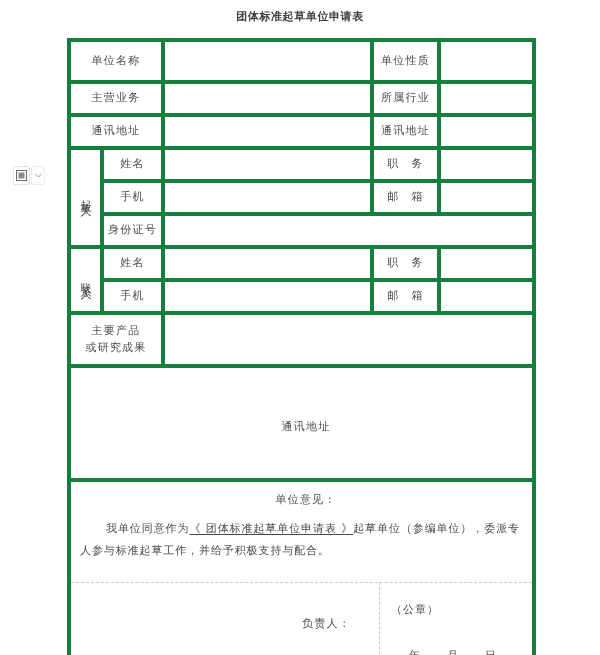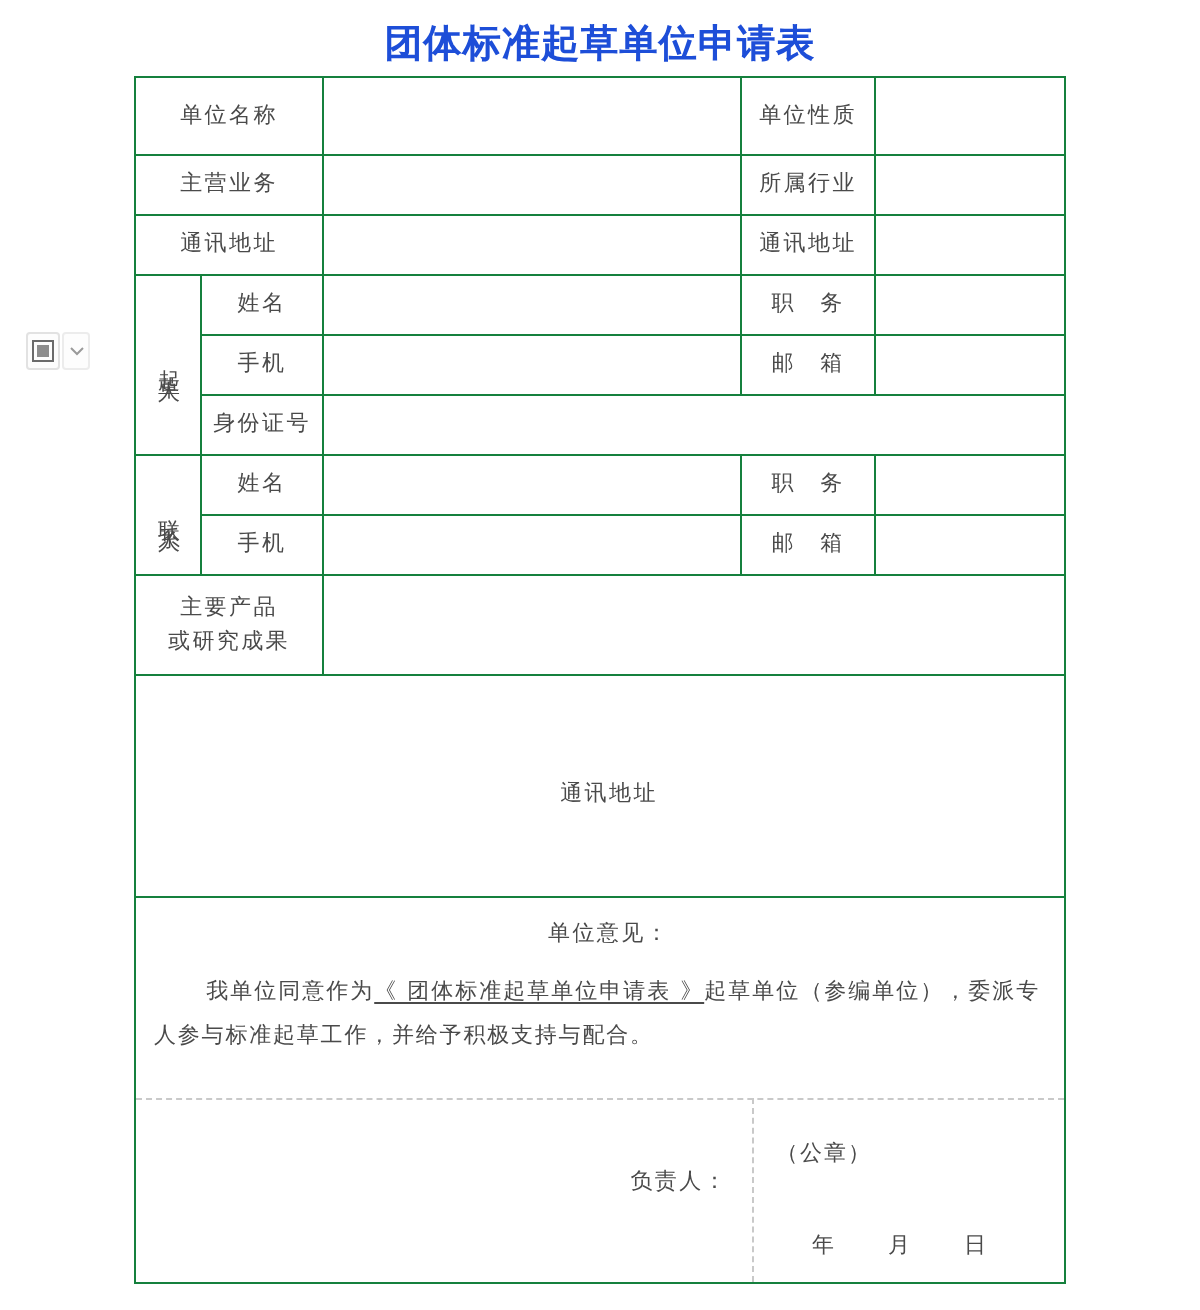--- a/index.html
+++ b/index.html
@@ -16,24 +16,24 @@
     overflow: hidden;
   }
 
   
   .doc-title {
     position: absolute;
     left: 0;
     top: 9px;
     width: 600px;
     text-align: center;
-    font-size: 19px;
+    font-size: 11px;
     font-weight: bold;
     letter-spacing: 0.6px;
-    color: #1d4ed8;
+    color: #404040;
   }
 
   
   .anchor-widget {
     position: absolute;
     left: 13px;
     top: 166px;
     width: 32px;
     height: 18px;
     display: flex;
@@ -59,21 +59,21 @@
   .form-table {
     position: absolute;
     left: 67px;
     top: 38px;
     width: 465px;
     border-collapse: collapse;
     table-layout: fixed;
     font-size: 11px;
   }
   .form-table td {
-    border: 1px solid #15803d;
+    border: 4px solid #15803d;
     padding: 0;
     vertical-align: middle;
     text-align: center;
     color: #4a4a4a;
     letter-spacing: 1.2px;
     font-size: 11px;
     line-height: 1.5;
   }
   .cell-label {
     color: #4b4b4b;
@@ -142,21 +142,21 @@
   }
   .sign-vr {
     position: absolute;
     top: 0;
     bottom: 0;
     left: 308px;
     border-left: 1px dashed #c9c9c9;
   }
   .sign-left {
     position: absolute;
-    left: 16px;
+    left: 0;
     top: 34px;
     width: 300px;
     text-align: right;
     padding-right: 20px;
     box-sizing: border-box;
     font-size: 11px;
     letter-spacing: 1.2px;
   }
   .sign-right-stamp {
     position: absolute;

